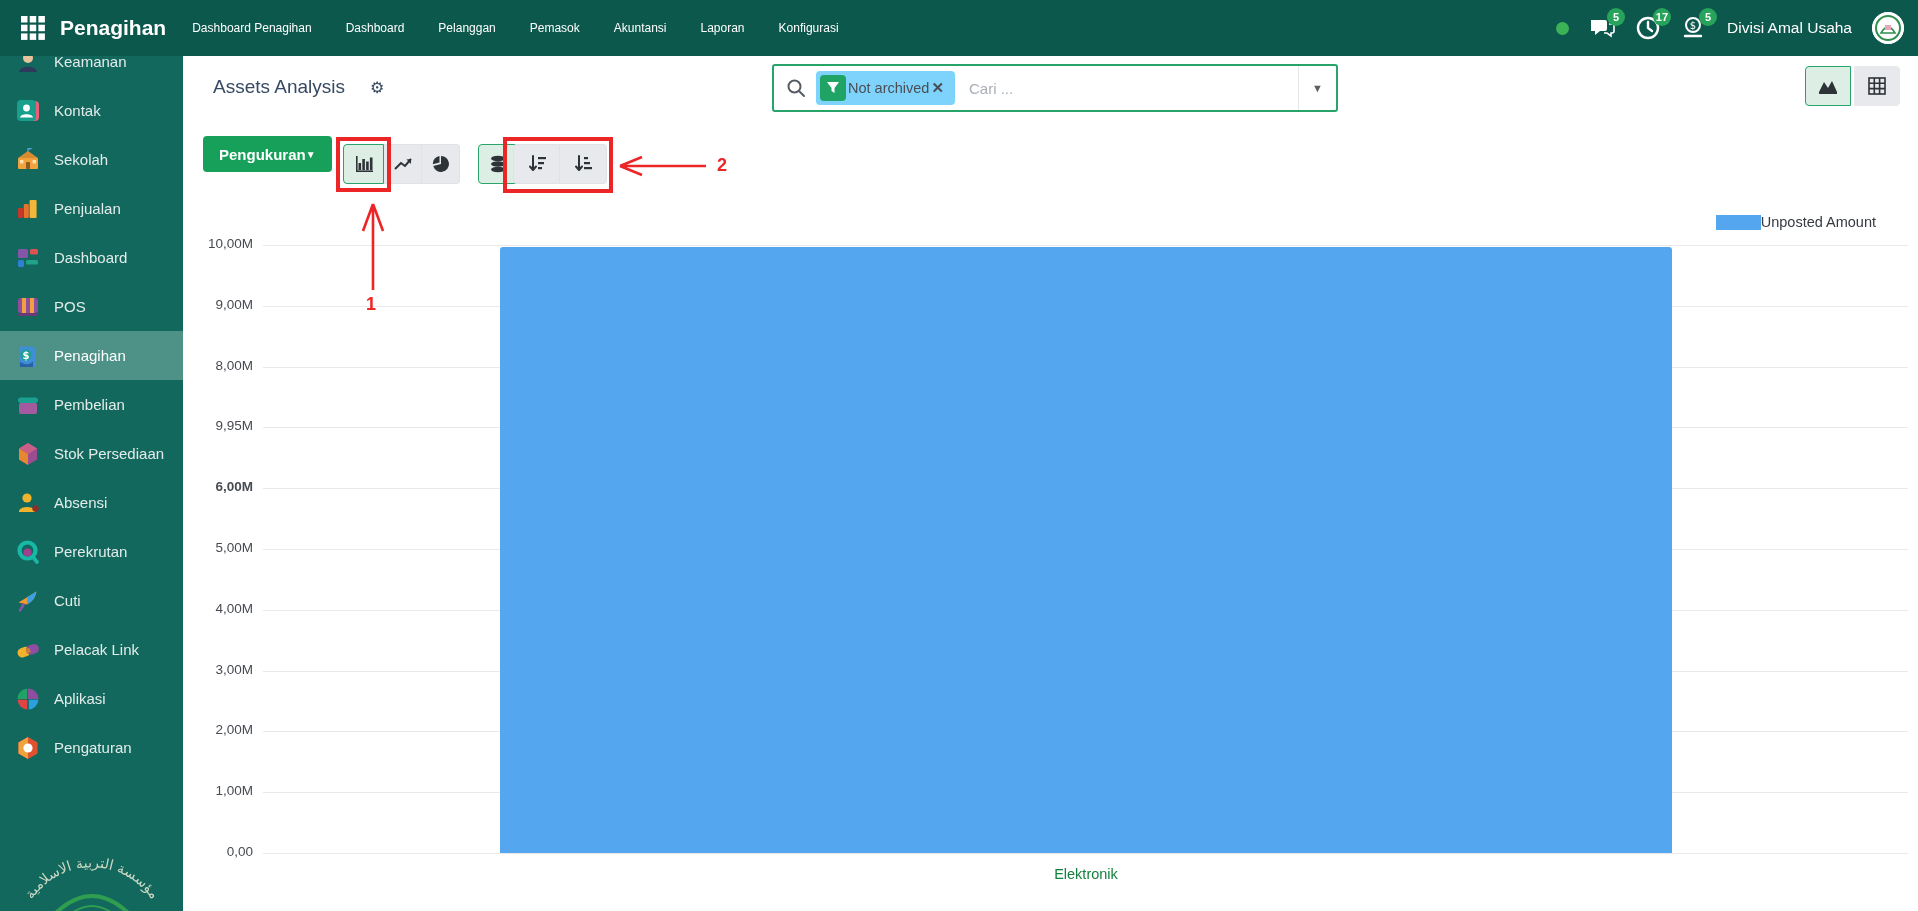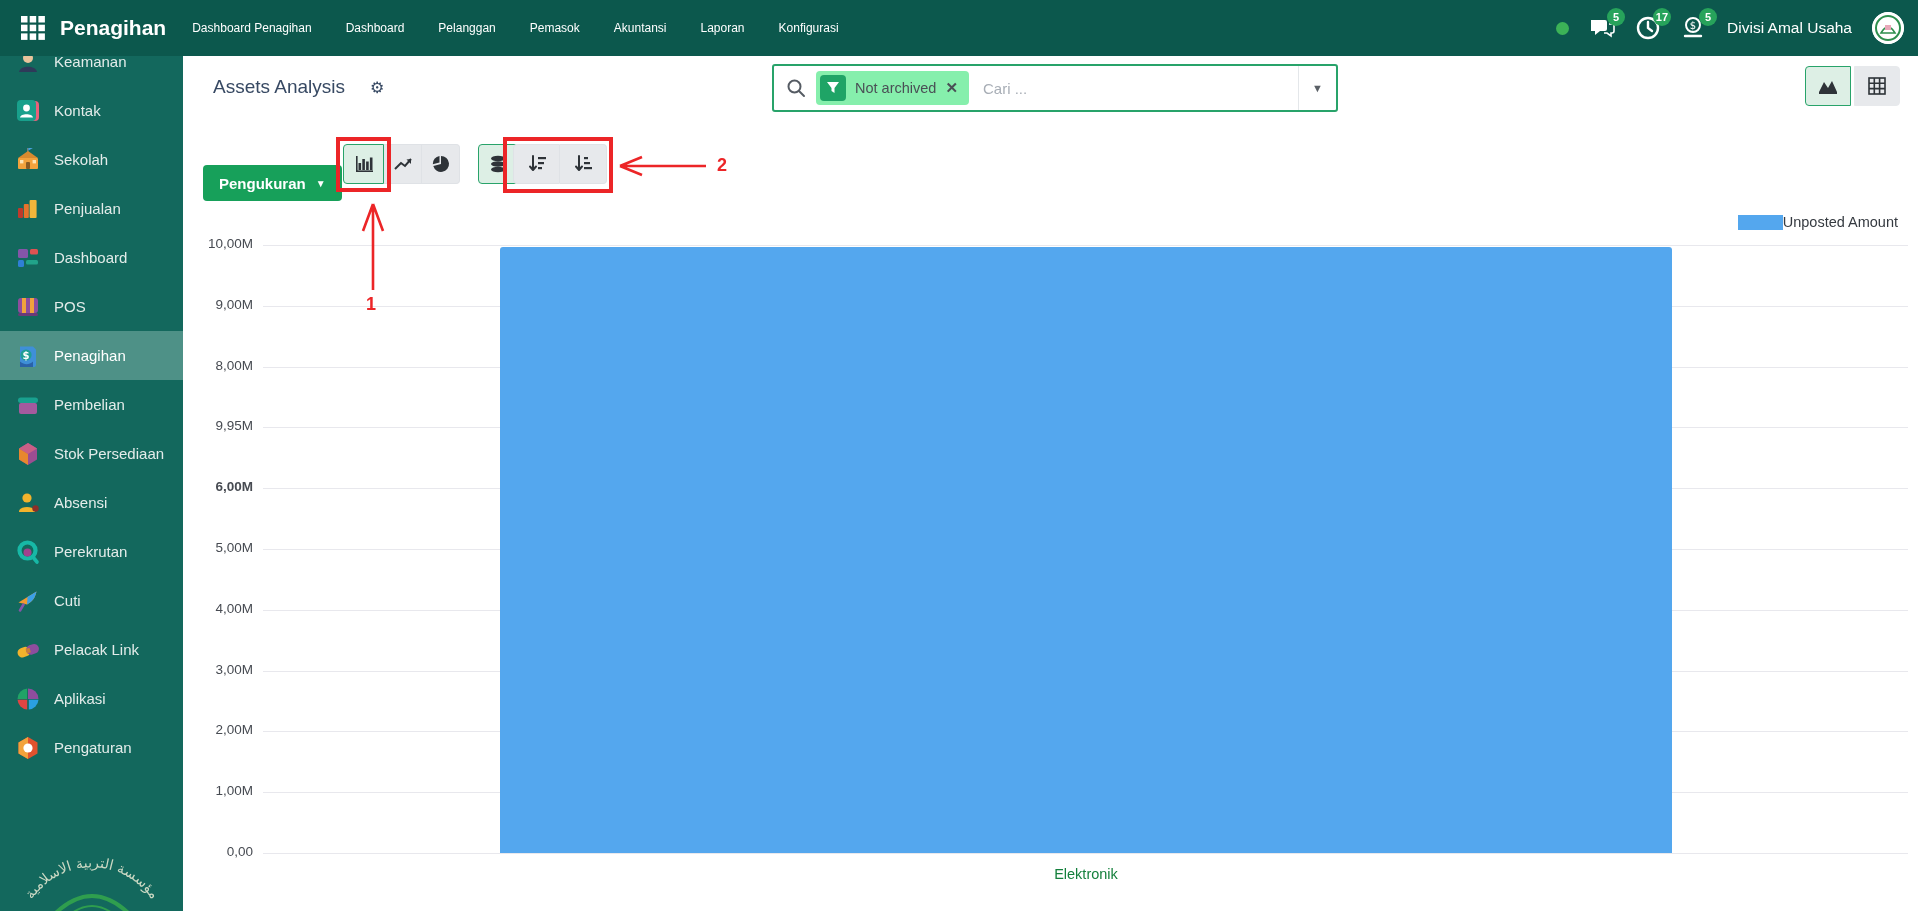--- a/index.html
+++ b/index.html
@@ -50,22 +50,22 @@
   .gear-glyph { font-size:16px; color:#374963; cursor:pointer; }
 
   
   .search-box {
     position:absolute; top:8px; left:589px; width:566px; height:48px;
     border:2px solid #28a36a; border-radius:3px; background:#fff;
     display:flex; align-items:center; padding:0 0 0 12px;
   }
   .search-mag { width:20px; height:20px; margin-right:10px; flex:0 0 auto; }
   .facet {
-    display:flex; align-items:center; background:#86efac; border-radius:4px;
-    height:34px; padding:4px; gap:9px;justify-content:space-between;
+    display:flex; align-items:center; background:#7dd3fc; border-radius:4px;
+    height:34px; padding:4px; gap:2px;justify-content:space-between;
   }
   .facet-icon-box {
     width:26px; height:26px; background:#1fa466; border-radius:4px;
     display:flex; align-items:center; justify-content:center;
   }
   .facet-label { font-size:14.5px; color:#4a4f55; }
   .facet-x { font-size:15px; color:#4a4f55; margin:0 7px 0 0; cursor:pointer; font-weight:bold; }
   .search-placeholder { font-size:15px; color:#a8aeb6; margin-left:14px; flex:1 1 auto; }
   .search-caret {
     width:38px; height:100%; display:flex; align-items:center; justify-content:center;
@@ -77,23 +77,23 @@
   .vbtn {
     width:46px; height:40px; display:flex; align-items:center; justify-content:center;
     background:#e7e9ec; border:1px solid #e7e9ec; cursor:pointer;
   }
   .vbtn.first { border-radius:4px 0 0 4px; }
   .vbtn.last { border-radius:0 4px 4px 0; }
   .vbtn.active { background:#ddefe5; border-color:#28a36a; }
 
   
   .measure-btn {
-    position:absolute; top:109px; left:20px; height:36px; padding:0 16px;
+    position:absolute; top:80px; left:20px; height:36px; padding:0 16px;
     background:#17a05a; color:#fff; font-size:15px; font-weight:bold;
-    border:none; border-radius:4px; display:flex; align-items:center; gap:10px; cursor:pointer;
+    border:none; border-radius:4px; display:flex; align-items:center; cursor:pointer;
   }
   .measure-caret { font-size:10px; }
   .tbtn {
     position:absolute; top:88px; height:40px; display:flex; align-items:center;
     justify-content:center; background:#e7e9ec; border:1px solid #dfe2e6; cursor:pointer;
   }
   .tbtn.active { background:#ddefe5; border-color:#28a36a; }
   .chart-group-bar  { left:160px; width:41px; border-radius:4px 0 0 4px; }
   .chart-group-line { left:201px; width:38px; border-left:none; }
   .chart-group-pie  { left:239px; width:38px; border-radius:0 4px 4px 0; border-left:none; }
@@ -102,21 +102,21 @@
   .sort-asc-btn { left:377px; width:47px; border-radius:0 4px 4px 0; border-left:none; }
 
   
   .red-box { position:absolute; border:4px solid #ec2527; z-index:25; pointer-events:none; }
   .red-box-1 { top:81px; left:153px; width:55px; height:55px; }
   .red-box-2 { top:81px; left:320px; width:110px; height:56px; }
   .anno-num { position:absolute; color:#ec2527; font-size:18px; font-weight:bold; z-index:25; }
   .anno-svg { position:absolute; z-index:25; pointer-events:none; }
 
   
-  .legend { position:absolute; top:158px; right:20px; display:flex; align-items:center; }
+  .legend { position:absolute; top:158px; right:42px; display:flex; align-items:center; }
   .legend-swatch { width:45px; height:15px; }
   .legend-label { font-size:14.5px; color:#353a40; }
   .y-tick-label {
     position:absolute; width:62px; left:8px; text-align:right;
     font-size:13.5px; color:#474b52;
   }
   .gridline { position:absolute; left:80px; width:1645px; height:1px; background:#e8e8ed; }
   .bar {
     position:absolute; left:317px; width:1172px; top:191px; height:606px;
     background:#54a7ee; border-radius:3px 3px 0 0; cursor:pointer;

